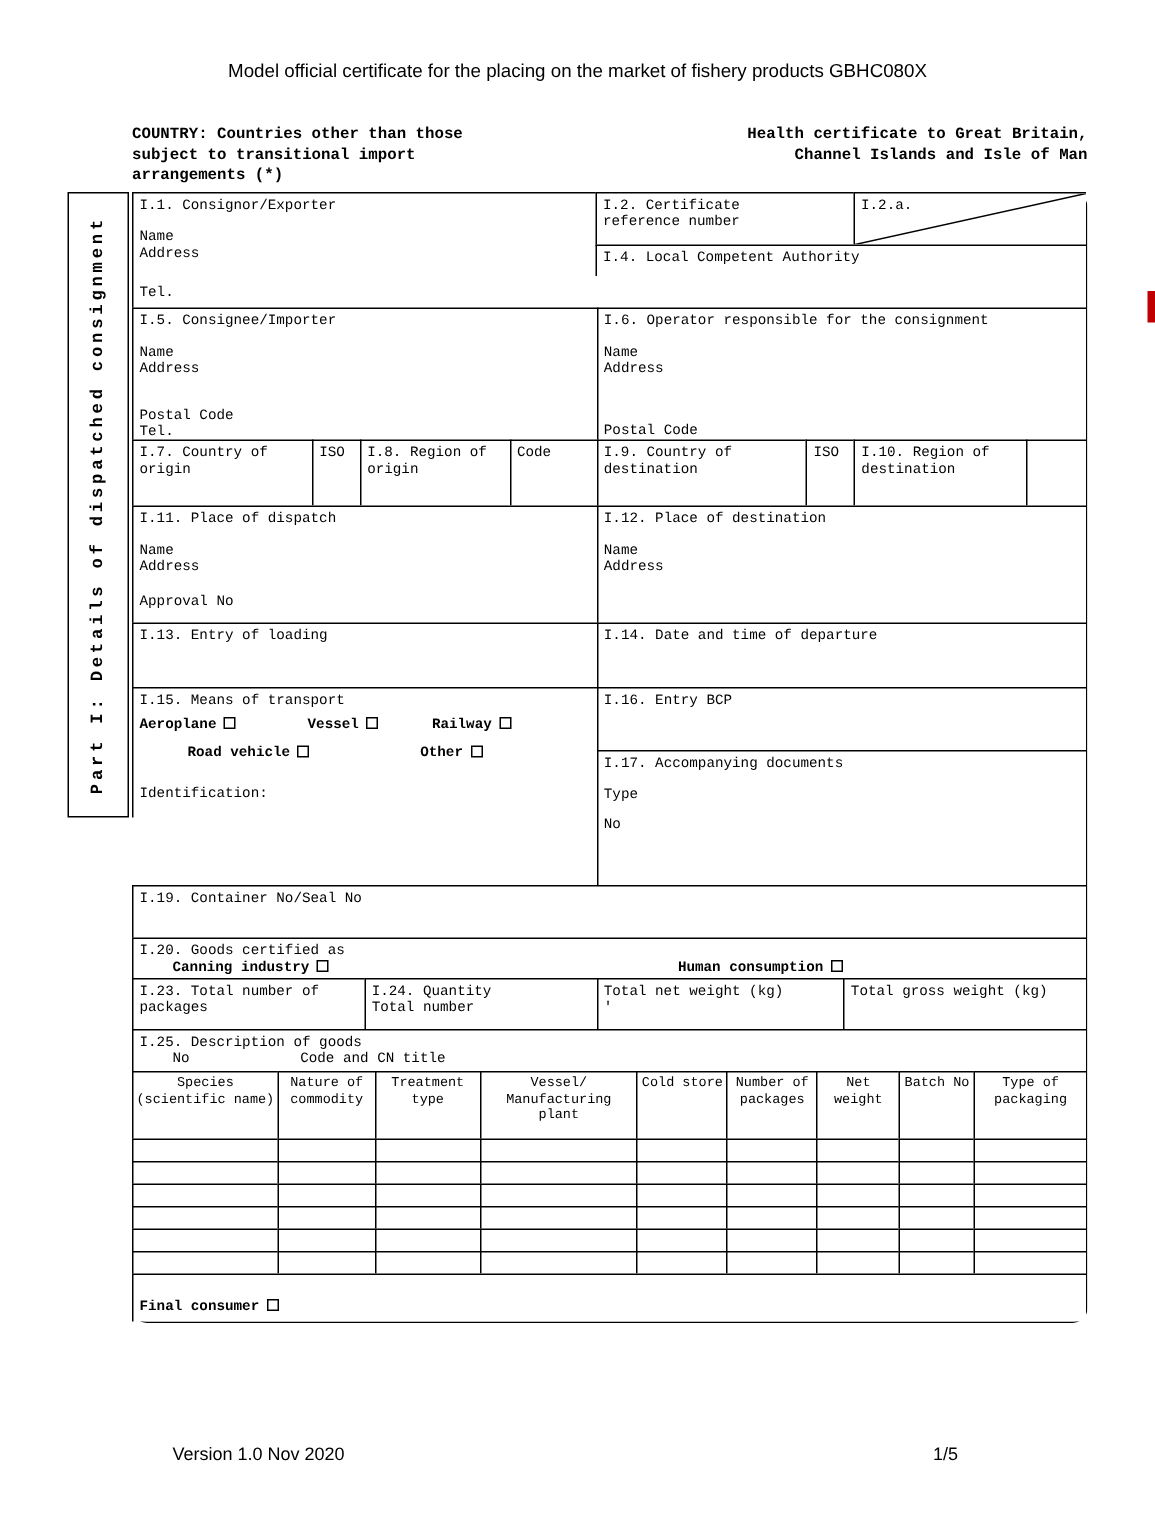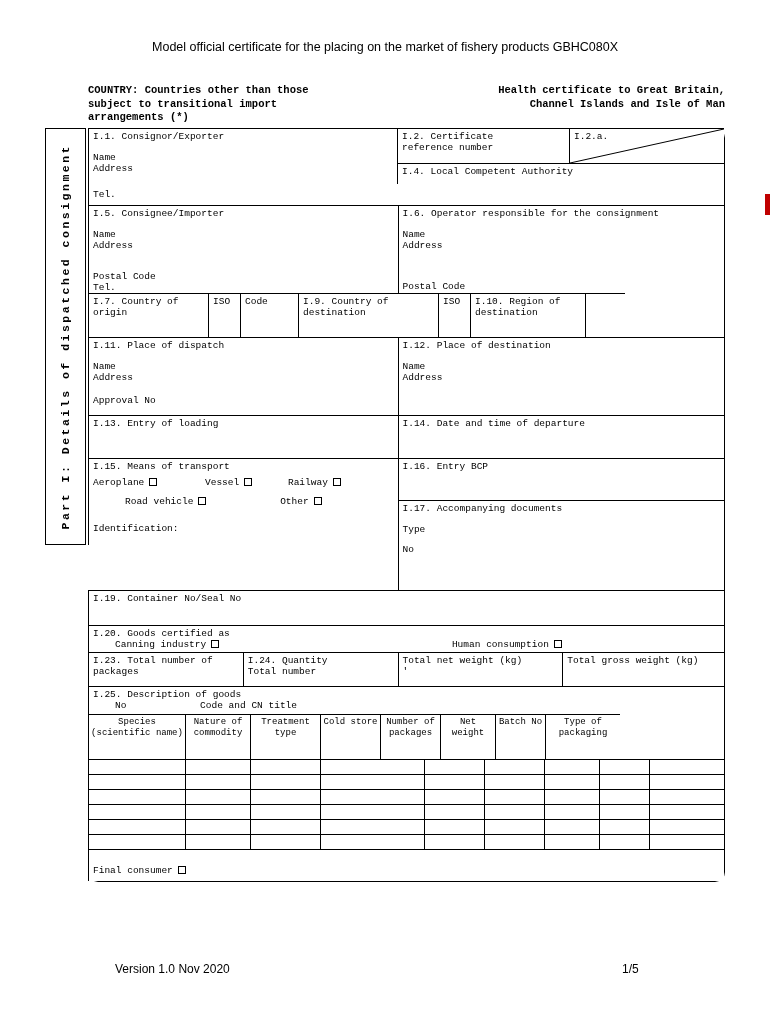--- a/index.html
+++ b/index.html
@@ -15,21 +15,21 @@
         display:flex;align-items:center;justify-content:center;background:#fff;}
   .part-text{writing-mode:vertical-rl;transform:rotate(180deg);font-weight:bold;
         font-size:11.5px;letter-spacing:2.5px;white-space:nowrap;}
   .form{position:absolute;left:88px;top:128px;width:637px;border-right:1px solid #000;
         border-bottom:1px solid #000;font-size:9.5px;line-height:11px;border-radius:10px;}
   .row{display:flex;}
   .col{display:flex;flex-direction:column;}
   .box{border-left:1px solid #000;border-top:1px solid #000;padding:2px 4px;overflow:hidden;position:relative;background:#fff;}
   .th{font-size:9px;line-height:10.5px;text-align:center;padding:2px 1px;}
   .cb{display:inline-block;width:8px;height:8px;border:1.5px solid #000;margin-left:5px;vertical-align:-1px;}
-  .opt{white-space:nowrap;}
+  .opt{white-space:nowrap;font-weight:bold;}
   .nw{white-space:nowrap;}
   .diag{position:absolute;left:0;top:0;width:100%;height:100%;}
   .bottom{display:flex;align-items:flex-end;padding-bottom:5px;}
   .footer-version{position:absolute;left:115px;top:962px;font-family:"Liberation Sans","DejaVu Sans",sans-serif;font-size:12px;}
   .footer-page{position:absolute;left:622px;top:962px;font-family:"Liberation Sans","DejaVu Sans",sans-serif;font-size:12px;}
   .edge-marker{position:absolute;right:0;top:194px;width:5px;height:21px;background:#c00000;}
 </style>
 </head>
 <body>
 
@@ -86,20 +86,23 @@
         <div style="margin-top:30px">Postal Code</div>
       </div>
     </div>
 
     <div class="row" style="height:44px">
       <div class="box" style="width:120px">
         <div>I.7. Country of origin</div>
       </div>
       <div class="box" style="width:32px">
         <div>ISO</div>
+      </div>
+      <div class="box" style="width:100px">
+        <div>I.8. Region of origin</div>
       </div>
       <div class="box" style="width:58px">
         <div>Code</div>
       </div>
       <div class="box" style="width:140px">
         <div>I.9. Country of destination</div>
       </div>
       <div class="box" style="width:32px">
         <div>ISO</div>
       </div>
@@ -201,20 +204,21 @@
           <span style="margin-left:22px">No</span>
           <span style="margin-left:68px">Code and CN title</span>
         </div>
       </div>
     </div>
 
     <div class="row" style="height:45px">
       <div class="box th" style="width:97px">Species (scientific name)</div>
       <div class="box th" style="width:65px">Nature of commodity</div>
       <div class="box th" style="width:70px">Treatment type</div>
+      <div class="box th" style="width:105px">Vessel/ Manufacturing plant</div>
       <div class="box th" style="width:60px">Cold store</div>
       <div class="box th" style="width:60px">Number of packages</div>
       <div class="box th" style="width:55px">Net weight</div>
       <div class="box th" style="width:50px">Batch No</div>
       <div class="box th" style="width:75px">Type of packaging</div>
     </div>
 
     <div>
         <div class="row" style="height: 15px;">
           <div class="box" style="width: 97px;"></div>

